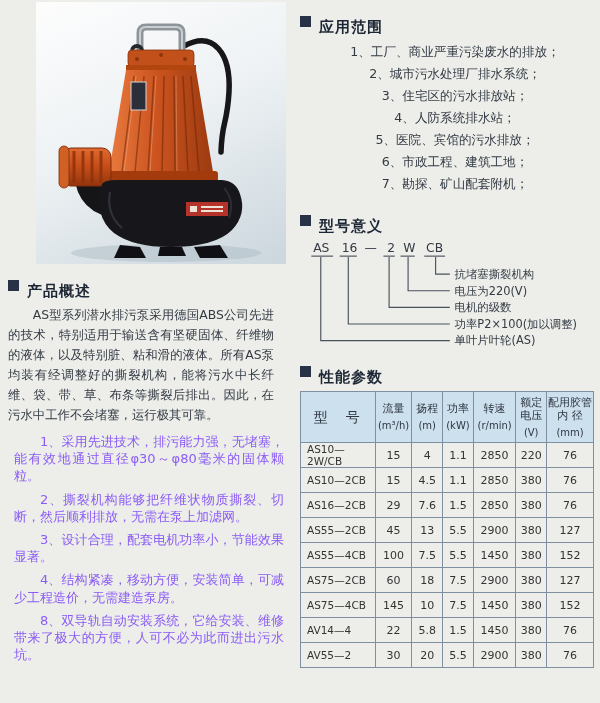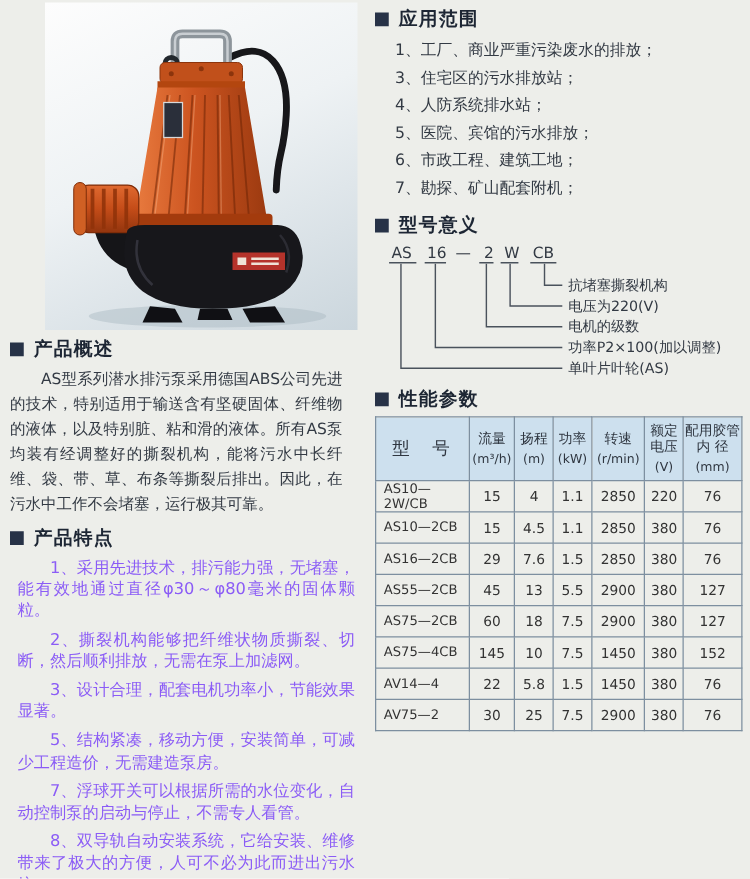--- a/index.html
+++ b/index.html
@@ -10,36 +10,36 @@
   }
   
   .photo{
     position:absolute;left:36px;top:2px;width:250px;height:262px;
     background:linear-gradient(155deg,#fdfdfd 0%,#eef2f4 45%,#cbd6dd 100%);
   }
   .photo svg{display:block;width:100%;height:100%;}
   
   .sec{display:flex;align-items:center;gap:8px;margin:0 0 4px 0;}
   .sec .sq{width:11px;height:11px;background:#273247;flex:0 0 auto;}
-  .sec .t{font-weight:bold;font-size:15px;color:#1d2634;letter-spacing:1px;}
+  .sec .t{font-weight:bold;font-size:15px;color:#1d2634;letter-spacing:1px;margin-top:12px;}
   
   .left-col{position:absolute;left:8px;top:270px;width:282px;}
   .para{
     margin:2px 16px 0 0;font-size:12.4px;line-height:20px;
     text-align:justify;text-indent:2em;color:#333a44;
   }
   .features{margin-top:8px;}
   .features .sec{margin-bottom:3px;}
   .feat-list p{
     margin:6px;font-size:13px;line-height:17.2px;
     text-align:justify;text-indent:2em;color:#8b5cf6;
   }
   
   .right-col{position:absolute;left:300px;top:6px;width:294px;}
-  .app-list{margin:2px 0 0 0;}
+  .app-list{margin:2px 0 0 0;text-align:center;}
   .app-list p{margin:0;padding-left:16px;font-size:12.6px;line-height:22px;color:#333a44;}
   .model-sec{margin-top:10px;}
   .diagram{display:block;width:294px;height:112px;margin-top:2px;}
   .perf-sec{margin-top:4px;margin-bottom:4px;}
   
   table{width:100%;border-collapse:collapse;table-layout:fixed;}
   th,td{border:1px solid #7d8fa0;text-align:center;padding:0;overflow:hidden;}
   thead th{
     background:#cde0ee;font-weight:normal;height:50px;
     font-size:11px;color:#2f3640;vertical-align:middle;line-height:13px;
@@ -135,44 +135,40 @@
   </div>
 
   <div class="left-col">
     <div class="sec">
       <span class="sq"></span>
       <span class="t">产品概述</span>
     </div>
     <p class="para">AS型系列潜水排污泵采用德国ABS公司先进的技术，特别适用于输送含有坚硬固体、纤维物的液体，以及特别脏、粘和滑的液体。所有AS泵均装有经调整好的撕裂机构，能将污水中长纤维、袋、带、草、布条等撕裂后排出。因此，在污水中工作不会堵塞，运行极其可靠。</p>
 
     <div class="features">
-      <div class="sec">
-        <span class="sq"></span>
-        <span class="t">产品特点</span>
-      </div>
       <div class="feat-list">
 
       <p>1、采用先进技术，排污能力强，无堵塞，能有效地通过直径φ30～φ80毫米的固体颗粒。</p>
           <p>2、撕裂机构能够把纤维状物质撕裂、切断，然后顺利排放，无需在泵上加滤网。</p>
           <p>3、设计合理，配套电机功率小，节能效果显著。</p>
-          <p>5、结构紧凑，移动方便，安装简单，可减少工程造价，无需建造泵房。</p>
-          <p>7、浮球开关可以根据所需的水位变化，自动控制泵的启动与停止，不需专人看管。</p>
+          <p>4、结构紧凑，移动方便，安装简单，可减少工程造价，无需建造泵房。</p>
           <p>8、双导轨自动安装系统，它给安装、维修带来了极大的方便，人可不必为此而进出污水坑。</p>
         </div>
     </div>
   </div>
 
   <div class="right-col">
     <div class="sec">
       <span class="sq"></span>
       <span class="t">应用范围</span>
     </div>
     <div class="app-list">
 
     <p>1、工厂、商业严重污染废水的排放；</p>
+        <p>2、城市污水处理厂排水系统；</p>
         <p>3、住宅区的污水排放站；</p>
         <p>4、人防系统排水站；</p>
         <p>5、医院、宾馆的污水排放；</p>
         <p>6、市政工程、建筑工地；</p>
         <p>7、勘探、矿山配套附机；</p>
       </div>
 
     <div class="model-sec">
       <div class="sec">
         <span class="sq"></span>
@@ -295,20 +291,29 @@
           <tr>
             <td class="c-model">AS55—2CB</td>
             <td>45</td>
             <td>13</td>
             <td>5.5</td>
             <td>2900</td>
             <td>380</td>
             <td>127</td>
           </tr>
 
+          <tr>
+            <td class="c-model">AS55—4CB</td>
+            <td>100</td>
+            <td>7.5</td>
+            <td>5.5</td>
+            <td>1450</td>
+            <td>380</td>
+            <td>152</td>
+          </tr>
 
           <tr>
             <td class="c-model">AS75—2CB</td>
             <td>60</td>
             <td>18</td>
             <td>7.5</td>
             <td>2900</td>
             <td>380</td>
             <td>127</td>
           </tr>
@@ -326,27 +331,27 @@
           <tr>
             <td class="c-model">AV14—4</td>
             <td>22</td>
             <td>5.8</td>
             <td>1.5</td>
             <td>1450</td>
             <td>380</td>
             <td>76</td>
           </tr>
 
-
-          <tr>
-            <td class="c-model">AV75—2</td>
+          <tr>
+            <td class="c-model">AV55—2</td>
             <td>30</td>
-            <td>25</td>
-            <td>7.5</td>
+            <td>20</td>
+            <td>5.5</td>
             <td>2900</td>
             <td>380</td>
             <td>76</td>
           </tr>
+
         </tbody>
     </table>
   </div>
 
 </div>
 
 </body></html>

